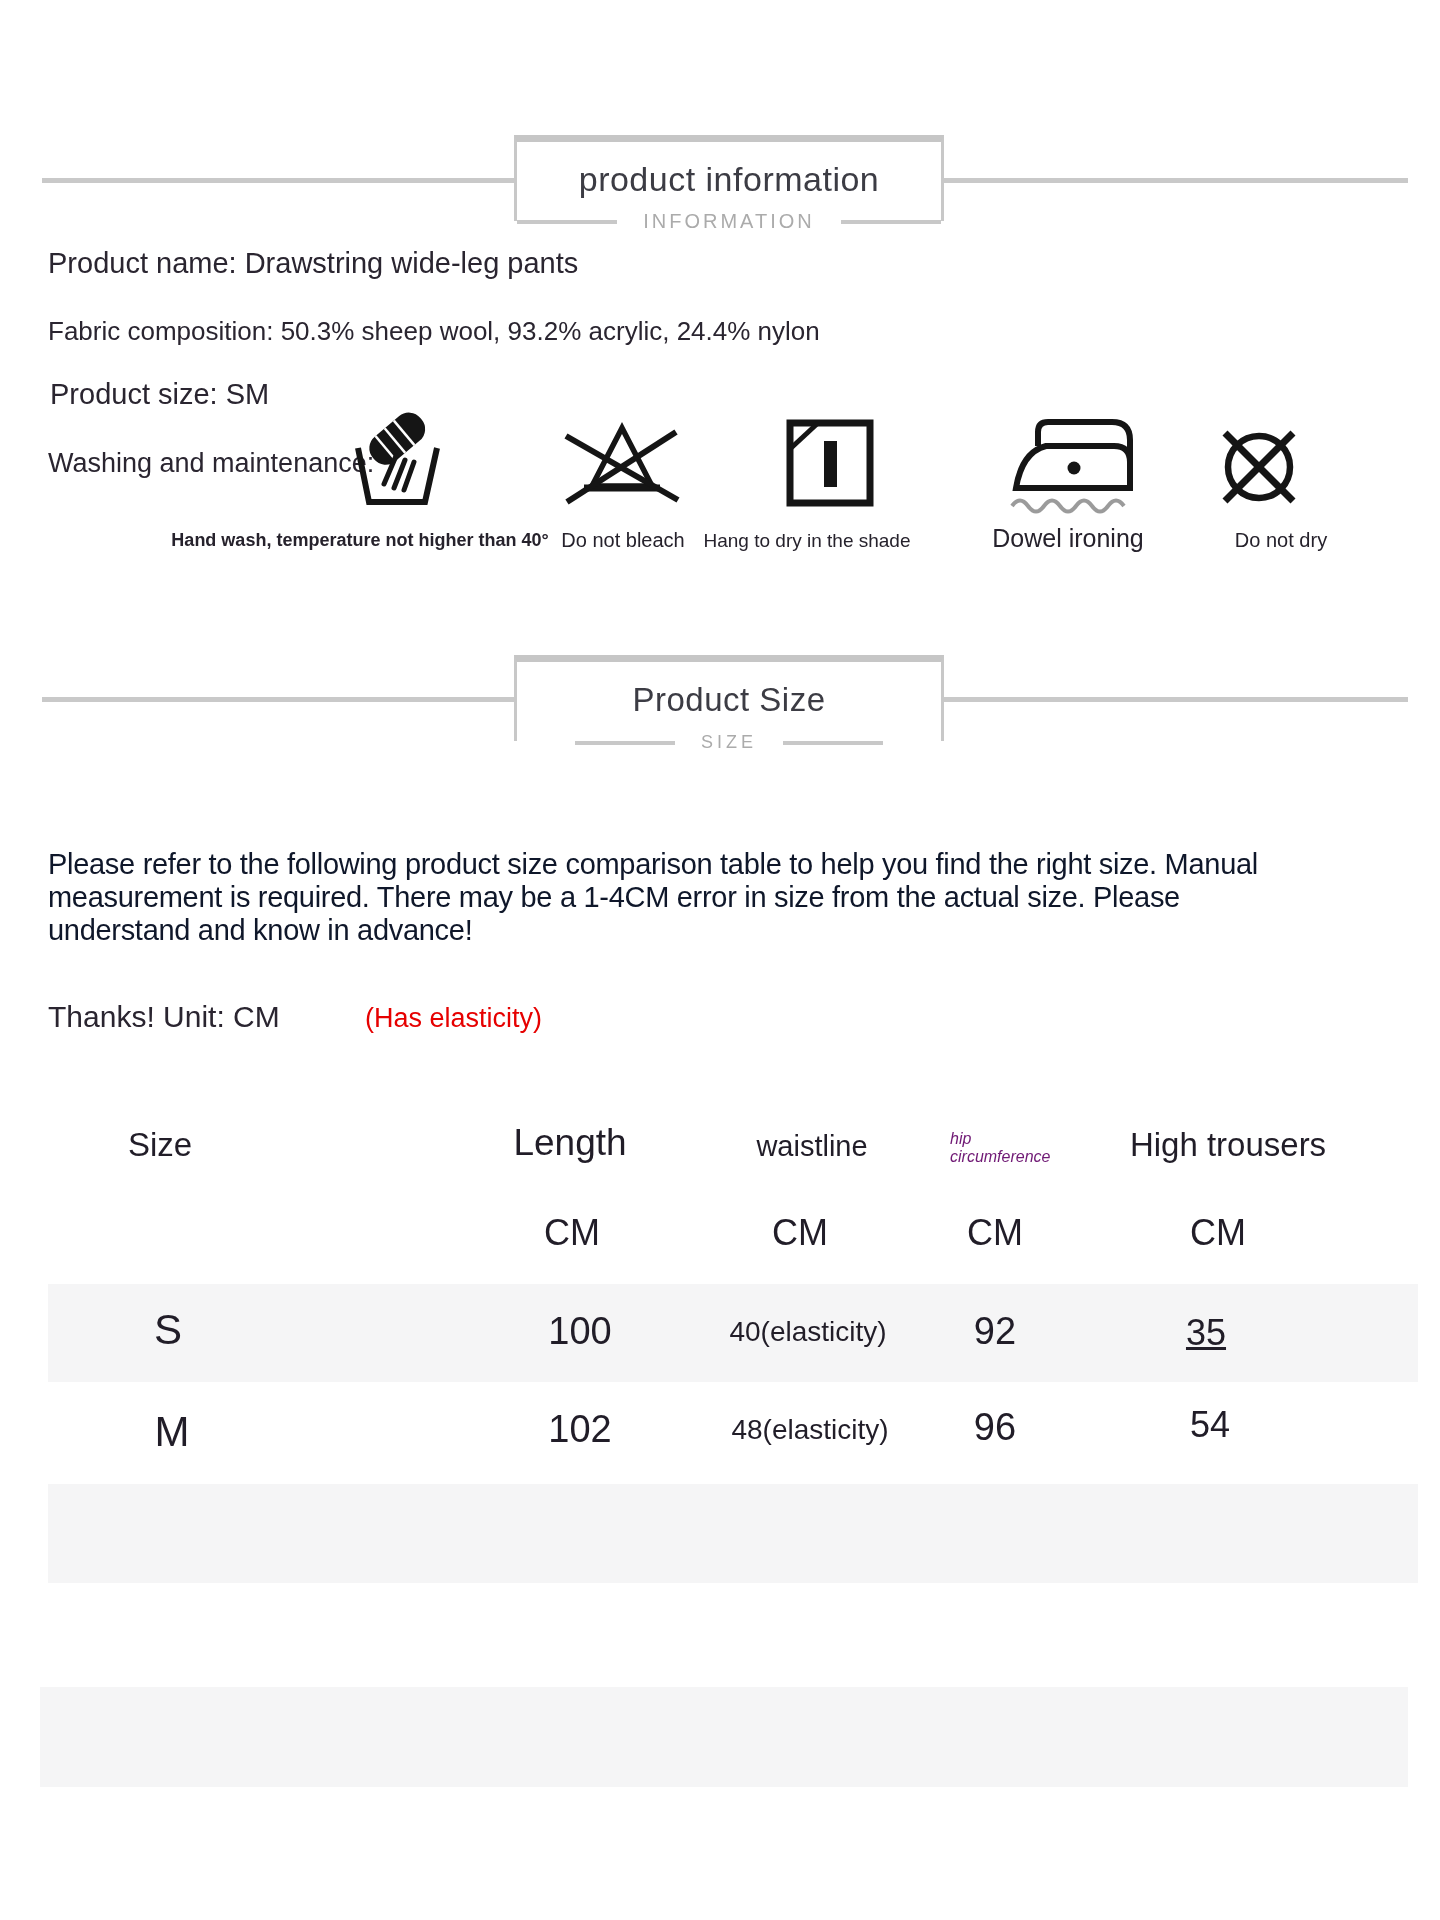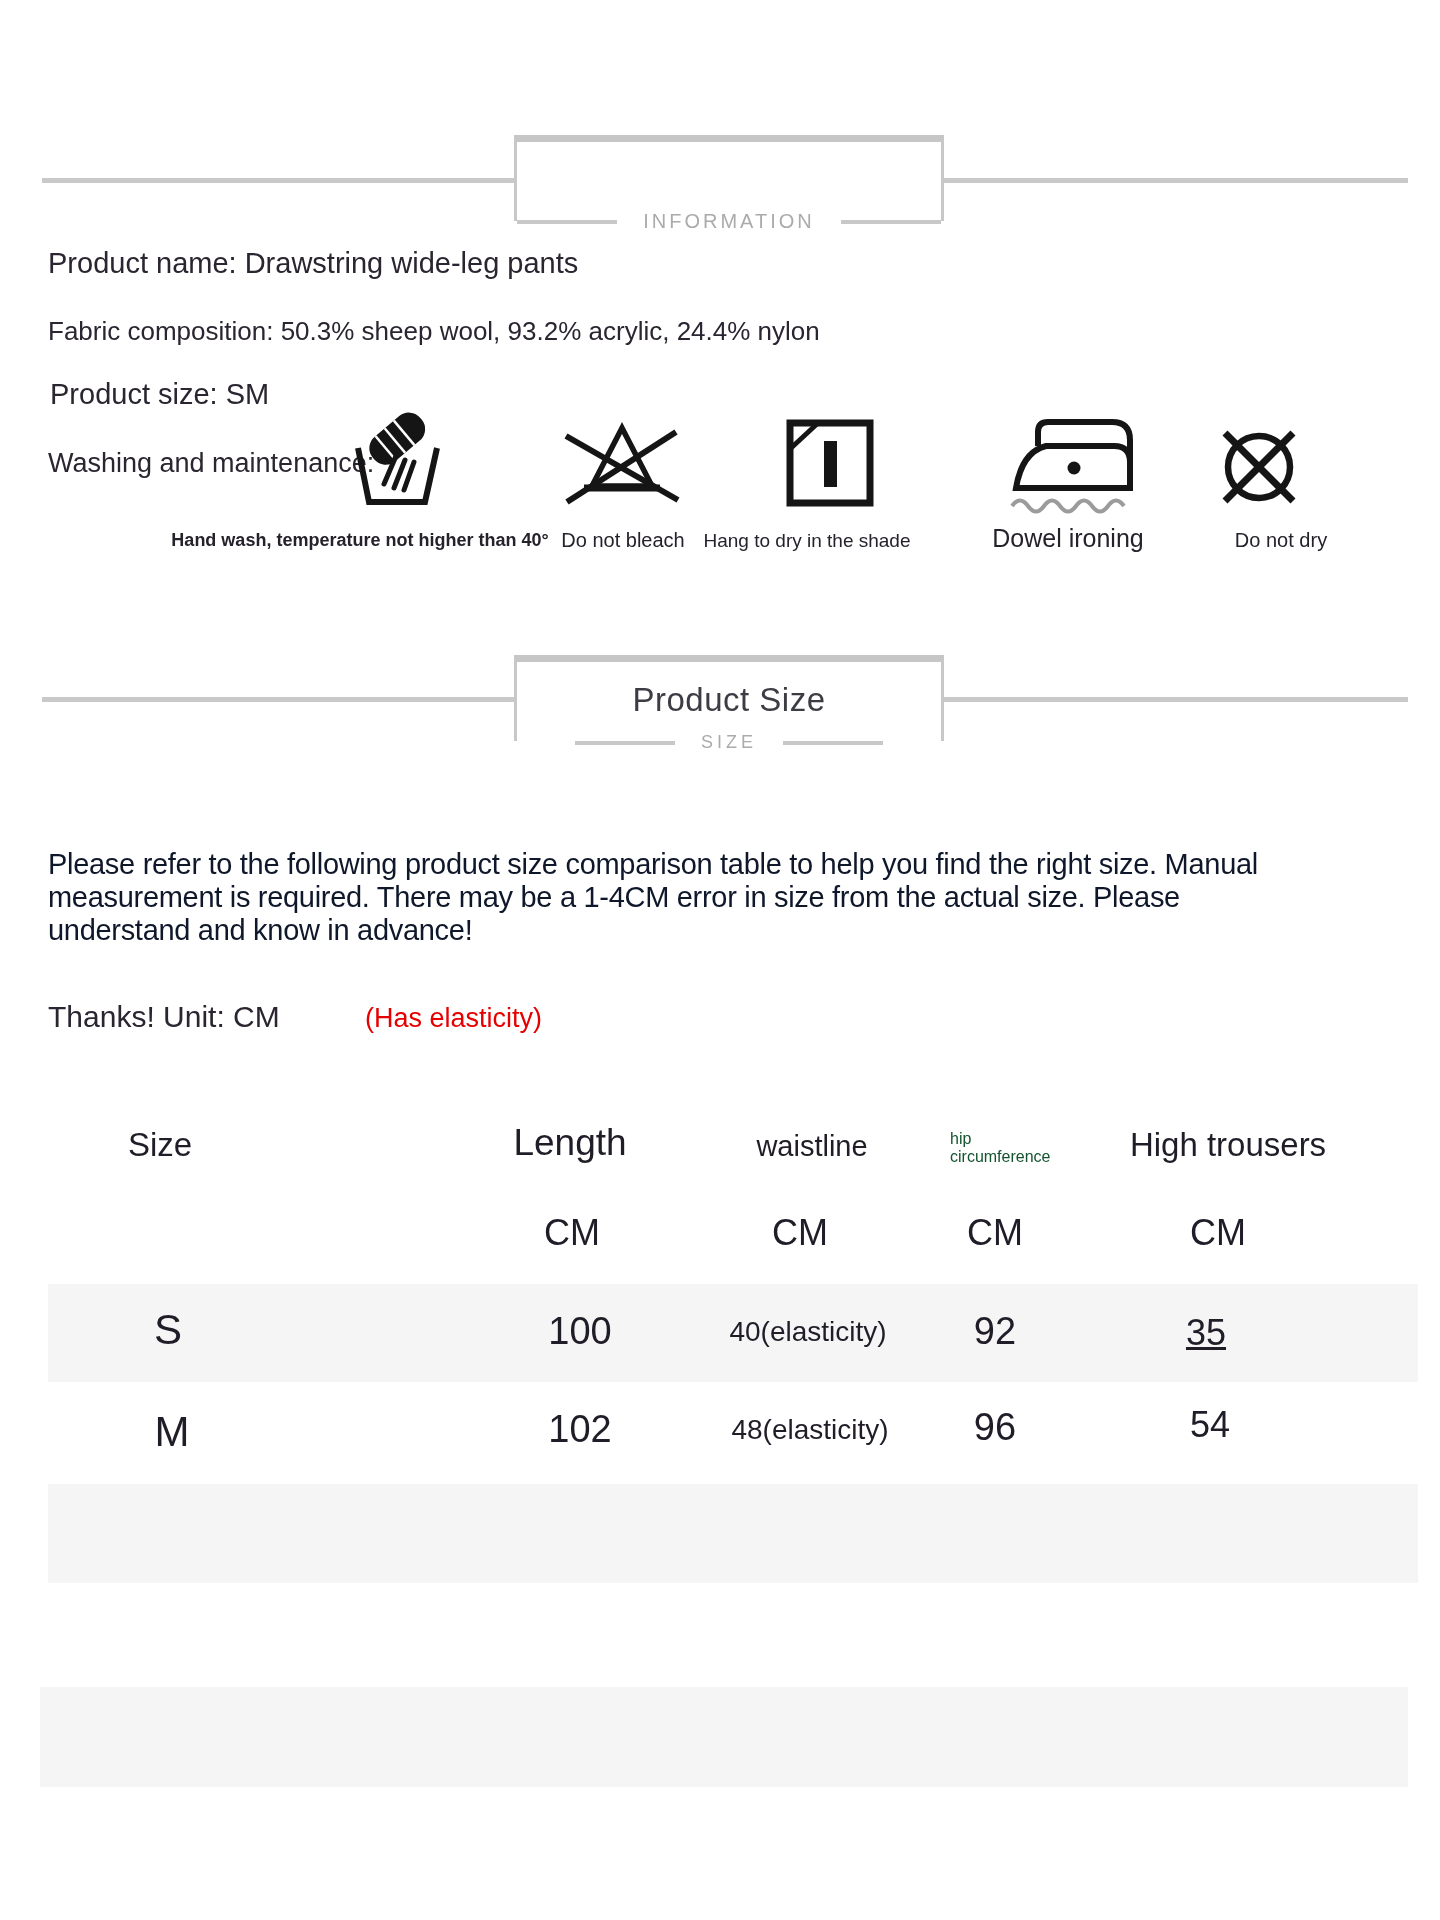--- a/index.html
+++ b/index.html
@@ -21,30 +21,31 @@
   }
   .ribbon-sub .seg{width:100px;height:4px;background:#c8c8c8;}
   .ribbon-sub .sub-text{font-size:20px;color:#ababab;letter-spacing:3px;white-space:nowrap;}
   .txt{position:absolute;white-space:nowrap;}
   .caption{position:absolute;transform:translateX(-50%);white-space:nowrap;color:#26222c;}
   .icon-abs{position:absolute;}
   .para{position:absolute;letter-spacing:-0.3px;color:#0f172a;}
   .red{color:#e60000;}
   .band{position:absolute;background:#f5f5f6;}
   .cell{position:absolute;transform:translateX(-50%);white-space:nowrap;color:#211d28;}
-  .cell-left{position:absolute;color:#14532d;}
+  .cell-left{position:absolute;color:#701a75;font-style:italic;}
 </style>
 </head>
 <body>
 
 <div class="canvas">
 
   <div class="hline" style="left:42px;top:178px;width:472px;"></div>
   <div class="hline" style="left:944px;top:178px;width:464px;"></div>
   <div class="ribbon-box" style="top:135px;">
+    <div class="ribbon-title">product information</div>
     <div class="ribbon-sub">
       <span class="seg"></span>
       <span class="sub-text">INFORMATION</span>
       <span class="seg"></span>
     </div>
   </div>
 
   <div class="txt" style="left:48px;top:247px;font-size:29px;">Product name: Drawstring wide-leg pants</div>
   <div class="txt" style="left:48px;top:316px;font-size:26px;">Fabric composition: 50.3% sheep wool, 93.2% acrylic, 24.4% nylon</div>
   <div class="txt" style="left:50px;top:378px;font-size:29px;">Product size: SM</div>

